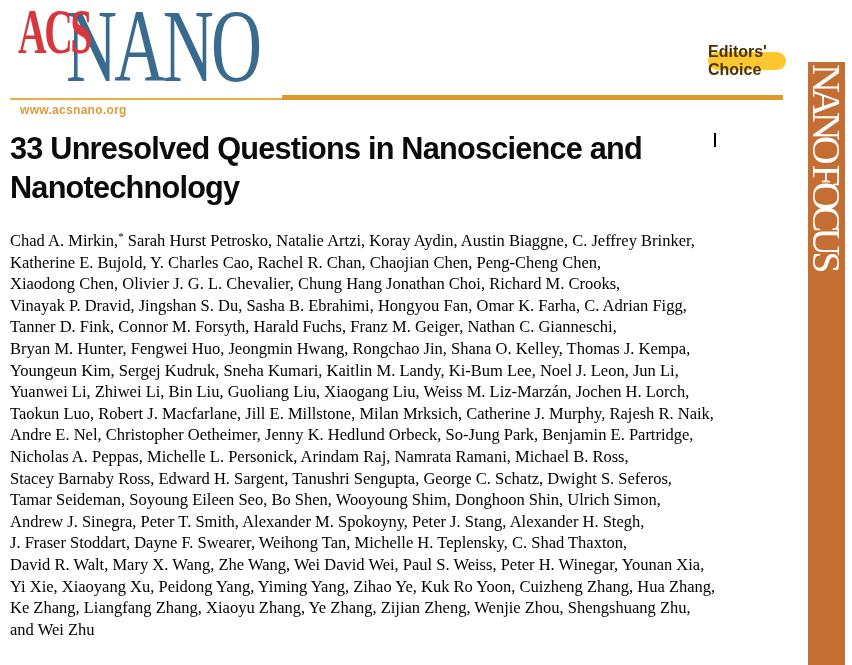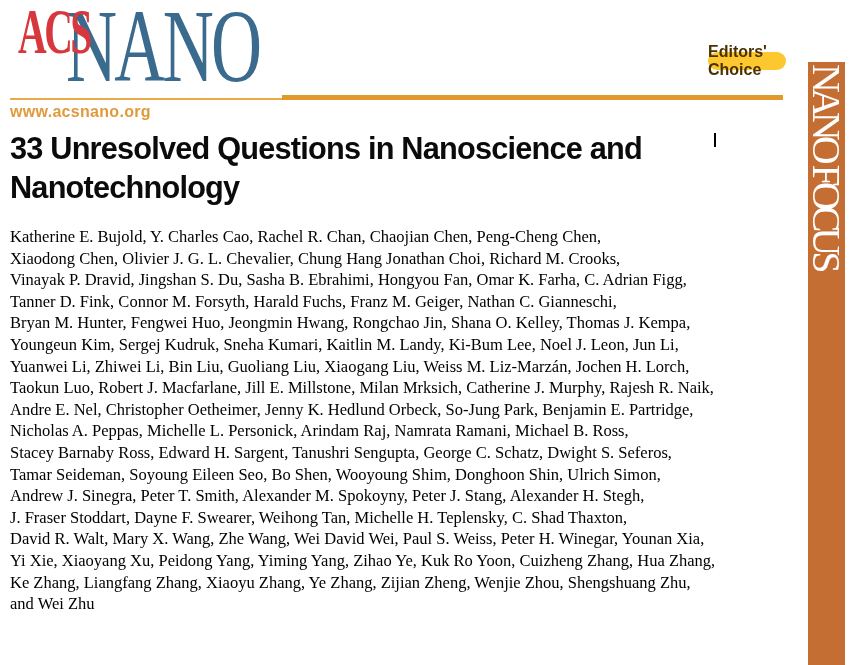--- a/index.html
+++ b/index.html
@@ -27,22 +27,22 @@
     position:absolute; left:708px; top:52px; width:78px; height:18px;
     background:#FDC72F; border-radius:9px;
     display:flex; align-items:center; justify-content:center;
     font-size:16px; font-weight:bold; color:#4A3200; letter-spacing:0;
   }
 
   .rule-thin{position:absolute; left:10px; top:98px; width:272px; height:2px; background:#E9AC49;}
   .rule-thick{position:absolute; left:282px; top:95px; width:501px; height:5px; background:#E2992B;}
 
   .journal-url{
-    position:absolute; left:10px; top:103px;
-    font-size:16px; font-weight:bold; color:#E09A3C; letter-spacing:0.3px;
+    position:absolute; left:20px; top:103px;
+    font-size:12px; font-weight:bold; color:#E09A3C; letter-spacing:0.3px;
   }
 
   
   .title{
     position:absolute; left:10px; top:130px; width:800px;
     font-size:31px; line-height:38.5px; font-weight:bold; color:#0b0b0b;
     letter-spacing:-0.8px; white-space:pre-line;
     transform:scaleX(0.99); transform-origin:left top;
   }
   .text-cursor{
@@ -85,20 +85,21 @@
   <div class="rule-thin"></div>
   <div class="rule-thick"></div>
 
   <div class="journal-url">www.acsnano.org</div>
 
   <h1 class="title" style="margin:0;">33 Unresolved Questions in Nanoscience and
 Nanotechnology</h1>
   <div class="text-cursor"></div>
 
   <div class="authors">
+      <div>Chad A. Mirkin,<sup>*</sup> Sarah Hurst Petrosko, Natalie Artzi, Koray Aydin, Austin Biaggne, C. Jeffrey Brinker,</div>
       <div>Katherine E. Bujold, Y. Charles Cao, Rachel R. Chan, Chaojian Chen, Peng-Cheng Chen,</div>
       <div>Xiaodong Chen, Olivier J. G. L. Chevalier, Chung Hang Jonathan Choi, Richard M. Crooks,</div>
       <div>Vinayak P. Dravid, Jingshan S. Du, Sasha B. Ebrahimi, Hongyou Fan, Omar K. Farha, C. Adrian Figg,</div>
       <div>Tanner D. Fink, Connor M. Forsyth, Harald Fuchs, Franz M. Geiger, Nathan C. Gianneschi,</div>
       <div>Bryan M. Hunter, Fengwei Huo, Jeongmin Hwang, Rongchao Jin, Shana O. Kelley, Thomas J. Kempa,</div>
       <div>Youngeun Kim, Sergej Kudruk, Sneha Kumari, Kaitlin M. Landy, Ki-Bum Lee, Noel J. Leon, Jun Li,</div>
       <div>Yuanwei Li, Zhiwei Li, Bin Liu, Guoliang Liu, Xiaogang Liu, Weiss M. Liz-Marzán, Jochen H. Lorch,</div>
       <div>Taokun Luo, Robert J. Macfarlane, Jill E. Millstone, Milan Mrksich, Catherine J. Murphy, Rajesh R. Naik,</div>
       <div>Andre E. Nel, Christopher Oetheimer, Jenny K. Hedlund Orbeck, So-Jung Park, Benjamin E. Partridge,</div>
       <div>Nicholas A. Peppas, Michelle L. Personick, Arindam Raj, Namrata Ramani, Michael B. Ross,</div>

